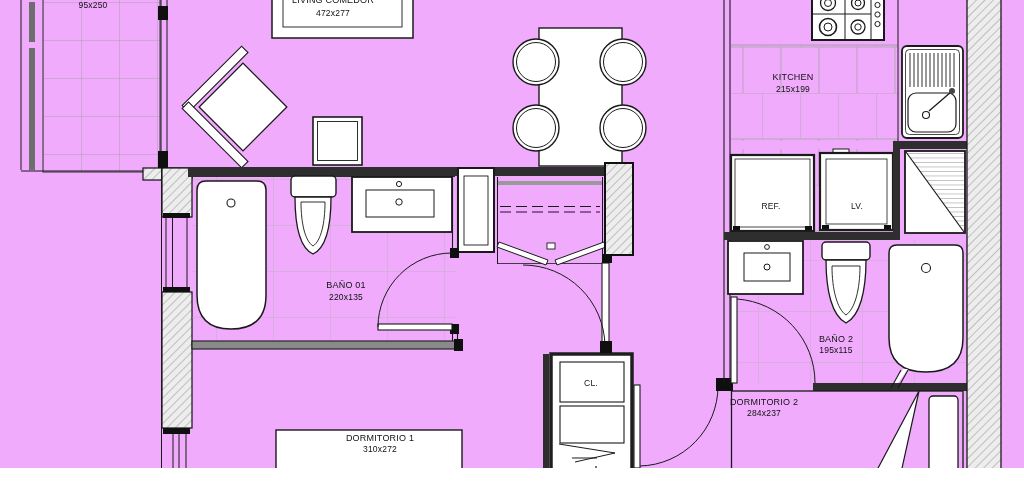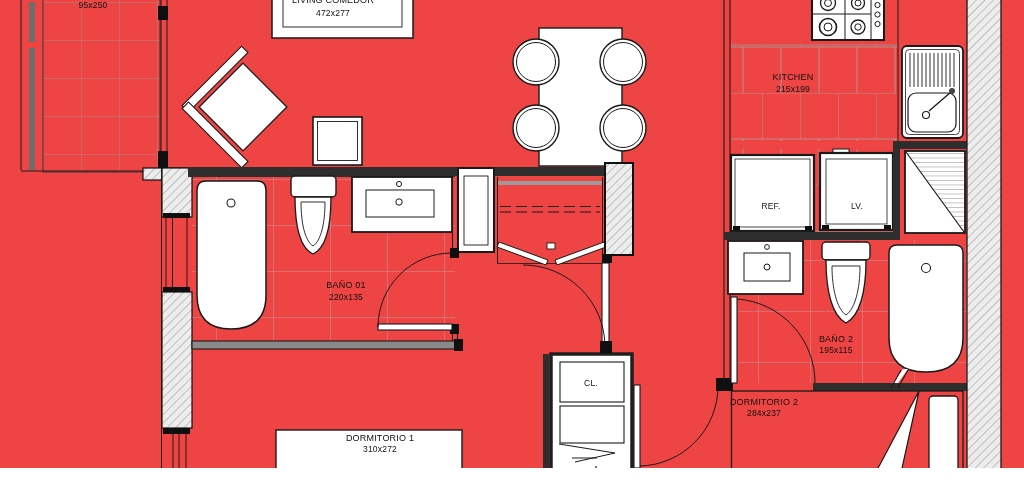--- a/index.html
+++ b/index.html
@@ -1,16 +1,16 @@
 <!DOCTYPE html>
 <html><head>
 <meta charset="utf-8">
 <style>
   html,body{margin:0;padding:0;background:#fff;}
-  #stage{width:1024px;height:468px;position:relative;background:#ef4444;overflow:hidden;}
+  #stage{width:1024px;height:468px;position:relative;background:#f0abfc;overflow:hidden;}
   svg{display:block;}
   .ln{stroke:#1a1a1a;fill:none;}
   .lnw{stroke:#1a1a1a;fill:#ffffff;}
   .wall{fill:#2e2e2e;stroke:none;}
   .wallg{fill:#8a8a8a;stroke:#1a1a1a;stroke-width:1.1;}
   .jamb{fill:#0f0f0f;stroke:none;}
   .lbl{font-family:"Liberation Sans","DejaVu Sans",sans-serif;font-size:9px;fill:#111;letter-spacing:.2px;}
   .dim{font-family:"Liberation Sans","DejaVu Sans",sans-serif;font-size:8.5px;fill:#111;letter-spacing:.2px;}
   .mid{text-anchor:middle;}
 </style>

